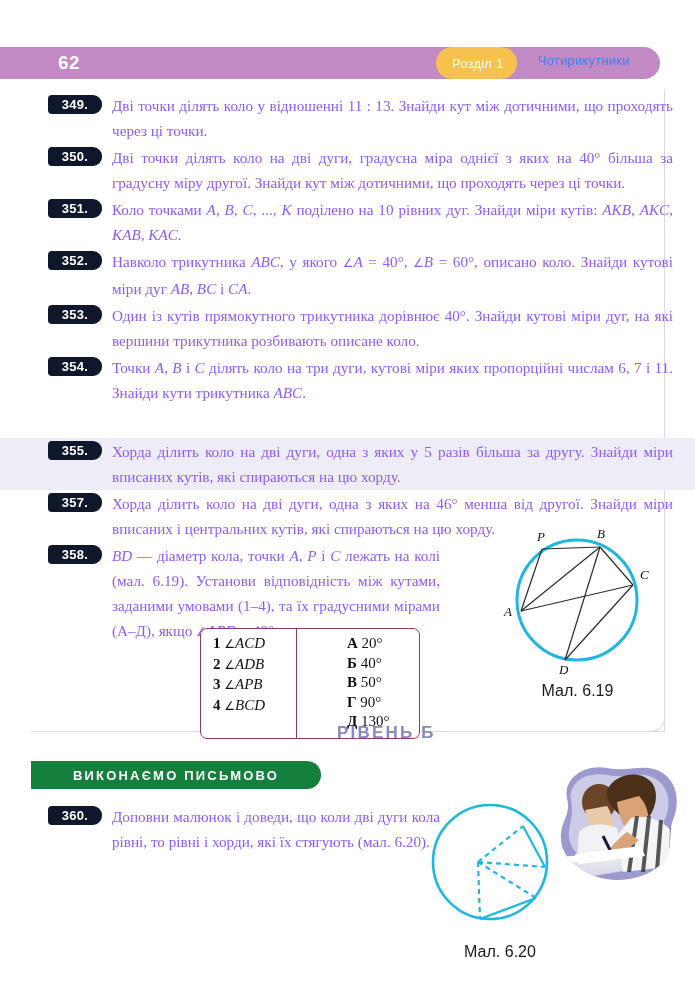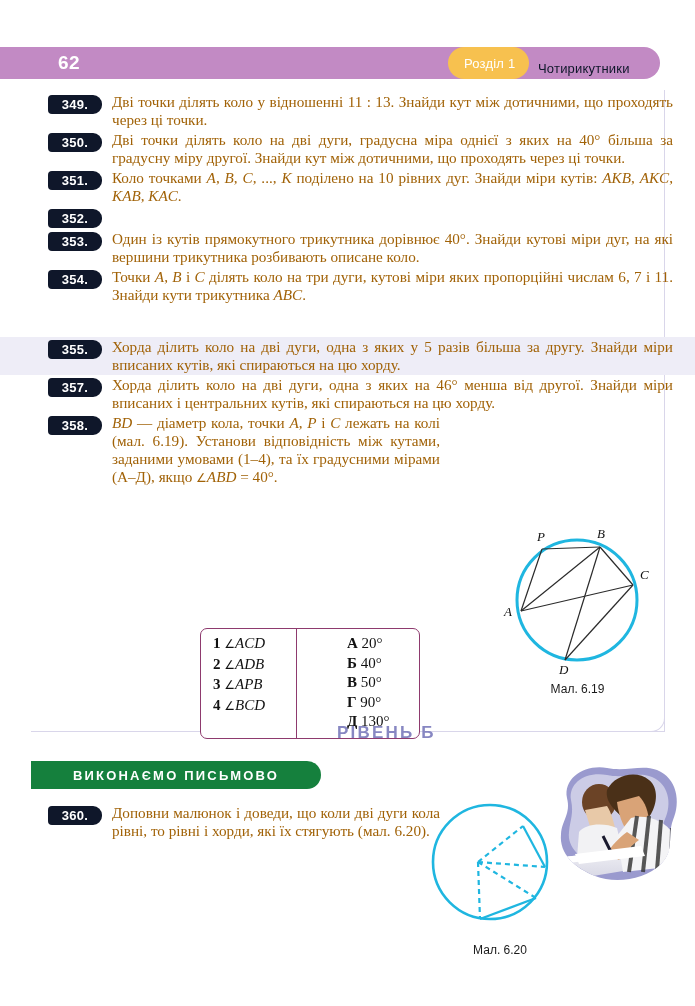--- a/index.html
+++ b/index.html
@@ -16,34 +16,34 @@
     background: #c28ac4;
     border-top-right-radius: 16px; border-bottom-right-radius: 16px;
   }
   .page-number {
     position: absolute; left: 58px; top: 52px;
     font-family: "Liberation Sans", sans-serif;
     font-weight: bold; font-size: 19px; color: #ffffff;
     letter-spacing: 0.5px;
   }
   .chapter-pill {
-    position: absolute; left: 448px; top: 47px;
+    position: absolute; left: 436px; top: 47px;
     height: 32px; padding: 0 14px 0 16px;
     background: #f7c14f;
     border-top-left-radius: 16px; border-bottom-left-radius: 16px;
     border-top-right-radius: 16px; border-bottom-right-radius: 16px;
     display: flex; align-items: center;
     font-family: "Liberation Sans", sans-serif;
     font-size: 13px; color: #ffffff; letter-spacing: 0.2px;
   }
   .chapter-title {
-    position: absolute; left: 538px; top: 52px; height: 32px;
+    position: absolute; left: 538px; top: 44px; height: 32px;
     display: flex; align-items: center;
     font-family: "Liberation Sans", sans-serif;
-    font-size: 13px; color: #0f172a; letter-spacing: 0.2px;
+    font-size: 13px; color: #3b82f6; letter-spacing: 0.2px;
   }
 
   
   .right-rule {
     position: absolute; left: 664px; top: 90px;
     width: 1px; height: 642px;
     background: #d9d6ea;
   }
   .bottom-rule {
     position: absolute; left: 31px; top: 731px;
@@ -74,33 +74,33 @@
     border-radius: 4px 9px 9px 4px;
     color: #ffffff;
     font-family: "Liberation Sans", sans-serif;
     font-weight: bold; font-size: 13px;
     display: flex; align-items: center; justify-content: center;
     letter-spacing: 0.3px;
   }
   .ex-body {
     flex: 1 1 auto;
     padding-left: 10px; padding-right: 22px;
-    font-size: 15.2px; line-height: 18px;
-    color: #a16207;
+    font-size: 15.2px; line-height: 25px;
+    color: #8b5cf6;
     text-align: justify;
     hyphens: manual;
   }
   .ex-body.narrow { padding-right: 255px; }
   i { font-style: italic; }
 
   
   .fig619 { position: absolute; left: 485px; top: 524px; width: 185px; }
   .fig-cap {
     font-family: "Liberation Sans", sans-serif;
-    font-size: 12px; color: #1a1a1a; text-align: center; margin-top: 4px;
+    font-size: 16px; color: #1a1a1a; text-align: center; margin-top: 4px;
   }
 
   
   .match-table {
     position: absolute; left: 200px; top: 628px;
     display: flex;
     border: 1.4px solid #8e3a6e;
     border-radius: 7px;
     background: #ffffff;
     overflow: hidden;
@@ -179,20 +179,23 @@
 
     <div class="ex">
       <div class="ex-num">351.</div>
       <div class="ex-body">
         Коло точками <i>A</i>, <i>B</i>, <i>C</i>, ..., <i>K</i> поділено на 10 рівних дуг. Знайди міри кутів: <i>AKB</i>, <i>AKC</i>, <i>KAB</i>, <i>KAC</i>.
       </div>
     </div>
 
     <div class="ex">
       <div class="ex-num">352.</div>
+      <div class="ex-body">
+        Навколо трикутника <i>ABC</i>, у якого <span class="ang">∠</span><i>A</i>&nbsp;= 40°, <span class="ang">∠</span><i>B</i>&nbsp;= 60°, описано коло. Знайди кутові міри дуг <i>AB</i>, <i>BC</i> і <i>CA</i>.
+      </div>
     </div>
 
     <div class="ex">
       <div class="ex-num">353.</div>
       <div class="ex-body">
         Один із кутів прямокутного трикутника дорівнює 40°. Знайди ку­тові міри дуг, на які вершини трикутника розбивають описане коло.
       </div>
     </div>
 
     <div class="ex">

